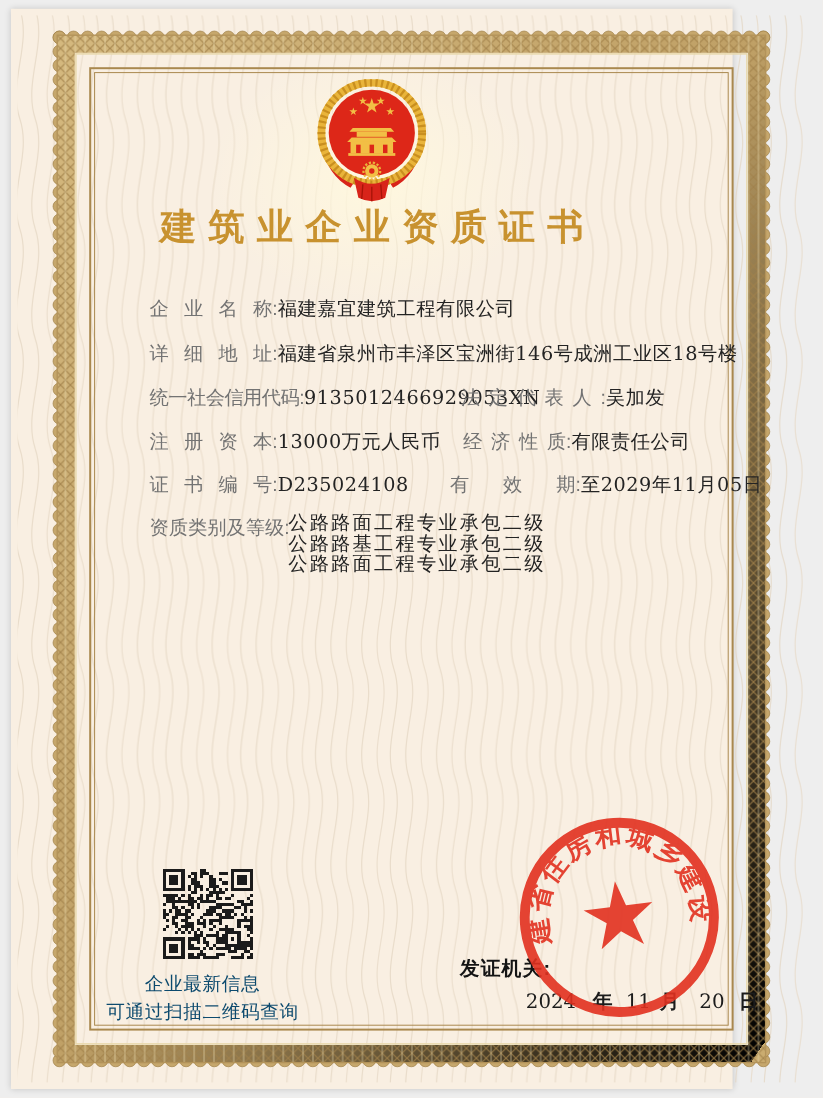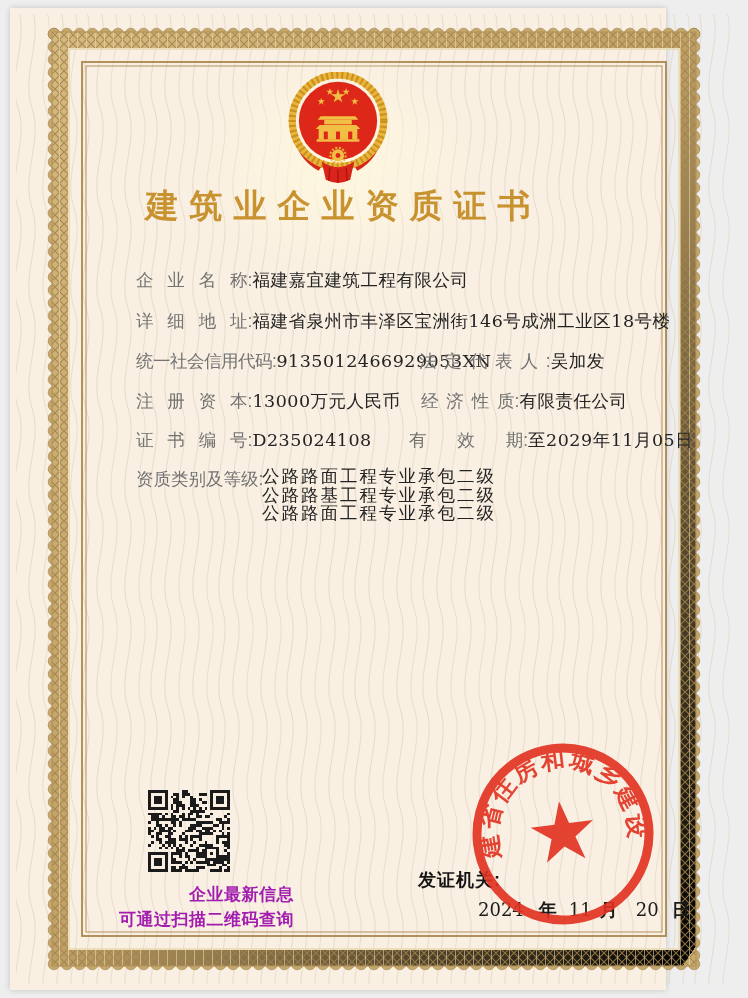--- a/index.html
+++ b/index.html
@@ -31,22 +31,22 @@
   .val{font-family:"DejaVu Serif",serif;color:#232323;letter-spacing:.5px;}
   .sp{word-spacing:9px;}
   .sp1{word-spacing:3px;}
   .sp2{word-spacing:26px;}
   .tight{letter-spacing:-.5px;}
   .col2{position:absolute;top:0;margin-left:21px;}
   .quals{position:absolute;left:126px;top:0;}
   .quals div{font-family:"DejaVu Serif",serif;color:#232323;font-size:17.5px;line-height:18.5px;letter-spacing:2px;}
   .qr{position:absolute;left:138px;top:782px;width:82px;height:82px;}
   .qr-note{
-    position:absolute;left:64px;top:874px;width:220px;text-align:right;
-    font-weight:700;font-size:17px;line-height:25px;color:#a21caf;letter-spacing:.5px;
+    position:absolute;left:64px;top:874px;width:220px;text-align:center;
+    font-weight:400;font-size:17px;line-height:25px;color:#0c4a6e;letter-spacing:.5px;
   }
   .issuer-label{position:absolute;left:408px;top:860px;font-size:18px;font-weight:700;color:#141414;letter-spacing:1px;}
   .issue-date{position:absolute;left:468px;top:890px;font-size:18px;color:#1b1b1b;white-space:nowrap;}
   .issue-date .num{font-family:"DejaVu Serif",serif;}
   .issue-date .unit{font-weight:700;}
   .u1{margin-left:15px;} .u2{margin-left:12px;margin-top:21px;} .u3{margin-left:8px;} .u4{margin-left:18px;} .u5{margin-left:13px;}
   .seal{position:absolute;left:455px;top:728px;width:196px;height:196px;opacity:.9;transform:rotate(-7deg);}
 </style>
 </head>
 <body>

